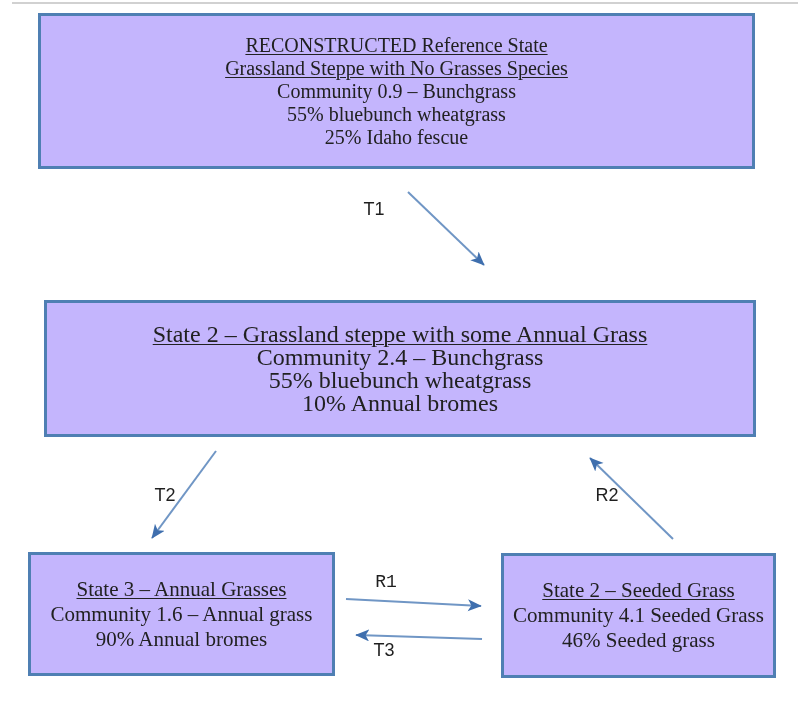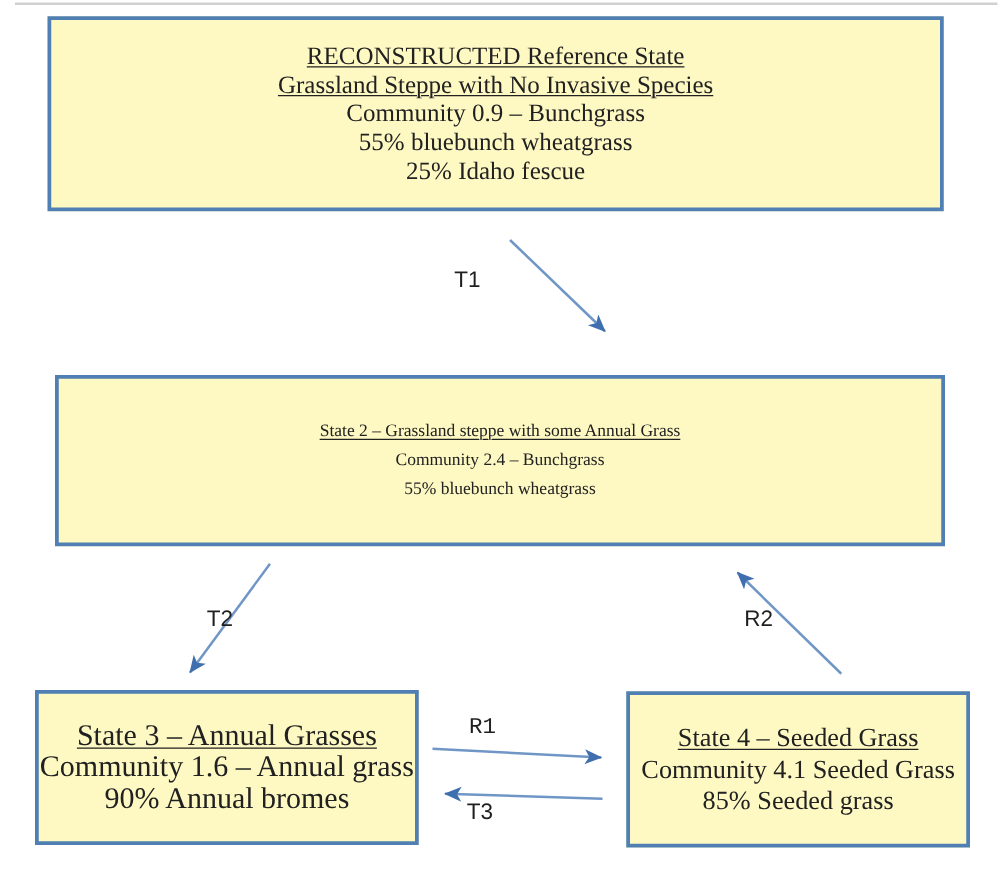--- a/index.html
+++ b/index.html
@@ -20,53 +20,53 @@
     top: 2px;
     left: 12px;
     width: 786px;
     height: 2px;
     background: #b9b9b9;
     opacity: 0.65;
   }
   .state-box {
     position: absolute;
     border: 3px solid #4f7fb3;
-    background: #fef9c3;
+    background: #c4b5fd;
     box-sizing: border-box;
     display: flex;
     flex-direction: column;
     justify-content: center;
     text-align: center;
     color: #212121;
   }
   #box-reference { left: 38px;  top: 13px;  width: 717px; height: 156px; font-size: 20px; line-height: 23px; }
-  #box-state2    { left: 44px;  top: 300px; width: 712px; height: 137px; font-size: 14px; line-height: 23px; }
-  #box-state3    { left: 28px;  top: 552px; width: 307px; height: 124px; font-size: 24px; line-height: 25px; }
+  #box-state2    { left: 44px;  top: 300px; width: 712px; height: 137px; font-size: 24px; line-height: 23px; }
+  #box-state3    { left: 28px;  top: 552px; width: 307px; height: 124px; font-size: 21px; line-height: 25px; }
   #box-state4    { left: 501px; top: 553px; width: 275px; height: 125px; font-size: 21px; line-height: 25px; }
   .title-line {
     text-decoration: underline;
     text-decoration-thickness: 1px;
     text-underline-offset: 2px;
   }
   #arrow-layer {
     position: absolute;
     left: 0; top: 0;
     width: 800px; height: 705px;
     pointer-events: none;
   }
   .transition-label {
     position: absolute;
     transform: translate(-50%, -50%);
     font-family: "Liberation Sans", "DejaVu Sans", sans-serif;
     font-size: 18px;
     color: #1f1f1f;
     white-space: nowrap;
   }
-  #label-t1 { left: 374px; top: 224px; text-align: center; }
-  #label-t2 { left: 176px; top: 495px; }
+  #label-t1 { left: 374px; top: 209px; text-align: center; }
+  #label-t2 { left: 165px; top: 495px; }
   #label-r2 { left: 607px; top: 495px; }
   #label-r1 { left: 386px; top: 582px; font-family: Liberation Mono, monospace; }
   #label-t3 { left: 384px; top: 650px; }
 </style>
 </head>
 <body>
 
 <div id="canvas">
 
   <div class="edge-artifact"></div>
@@ -79,42 +79,43 @@
     </defs>
     <line x1="408" y1="192" x2="484" y2="265" stroke="#7096c5" stroke-width="2" marker-end="url(#ah)"></line>
     <line x1="216" y1="451" x2="152" y2="538" stroke="#7096c5" stroke-width="2" marker-end="url(#ah)"></line>
     <line x1="346" y1="599" x2="481" y2="606" stroke="#7096c5" stroke-width="2" marker-end="url(#ah)"></line>
     <line x1="482" y1="639" x2="356" y2="635" stroke="#7096c5" stroke-width="2" marker-end="url(#ah)"></line>
     <line x1="673" y1="539" x2="590" y2="458" stroke="#7096c5" stroke-width="2" marker-end="url(#ah)"></line>
   </svg>
 
   <div id="box-reference" class="state-box">
     <div class="title-line">RECONSTRUCTED Reference State</div>
-    <div class="title-line">Grassland Steppe with No Invasive Species</div>
+    <div class="title-line">Grassland Steppe with No Grasses Species</div>
     <div>Community 0.9 – Bunchgrass</div>
     <div>55% bluebunch wheatgrass</div>
     <div>25% Idaho fescue</div>
   </div>
 
   <div id="box-state2" class="state-box">
     <div class="title-line">State 2 – Grassland steppe with some Annual Grass</div>
     <div>Community 2.4 – Bunchgrass</div>
     <div>55% bluebunch wheatgrass</div>
+    <div>10% Annual bromes</div>
   </div>
 
   <div id="box-state3" class="state-box">
     <div class="title-line">State 3 – Annual Grasses</div>
     <div>Community 1.6 – Annual grass</div>
     <div>90% Annual bromes</div>
   </div>
 
   <div id="box-state4" class="state-box">
-    <div class="title-line">State 4 – Seeded Grass</div>
+    <div class="title-line">State 2 – Seeded Grass</div>
     <div>Community 4.1 Seeded Grass</div>
-    <div>85% Seeded grass</div>
+    <div>46% Seeded grass</div>
   </div>
 
   <span id="label-t1" class="transition-label">T1</span>
   <span id="label-t2" class="transition-label">T2</span>
   <span id="label-r1" class="transition-label">R1</span>
   <span id="label-t3" class="transition-label">T3</span>
   <span id="label-r2" class="transition-label">R2</span>
 
 </div>
 

